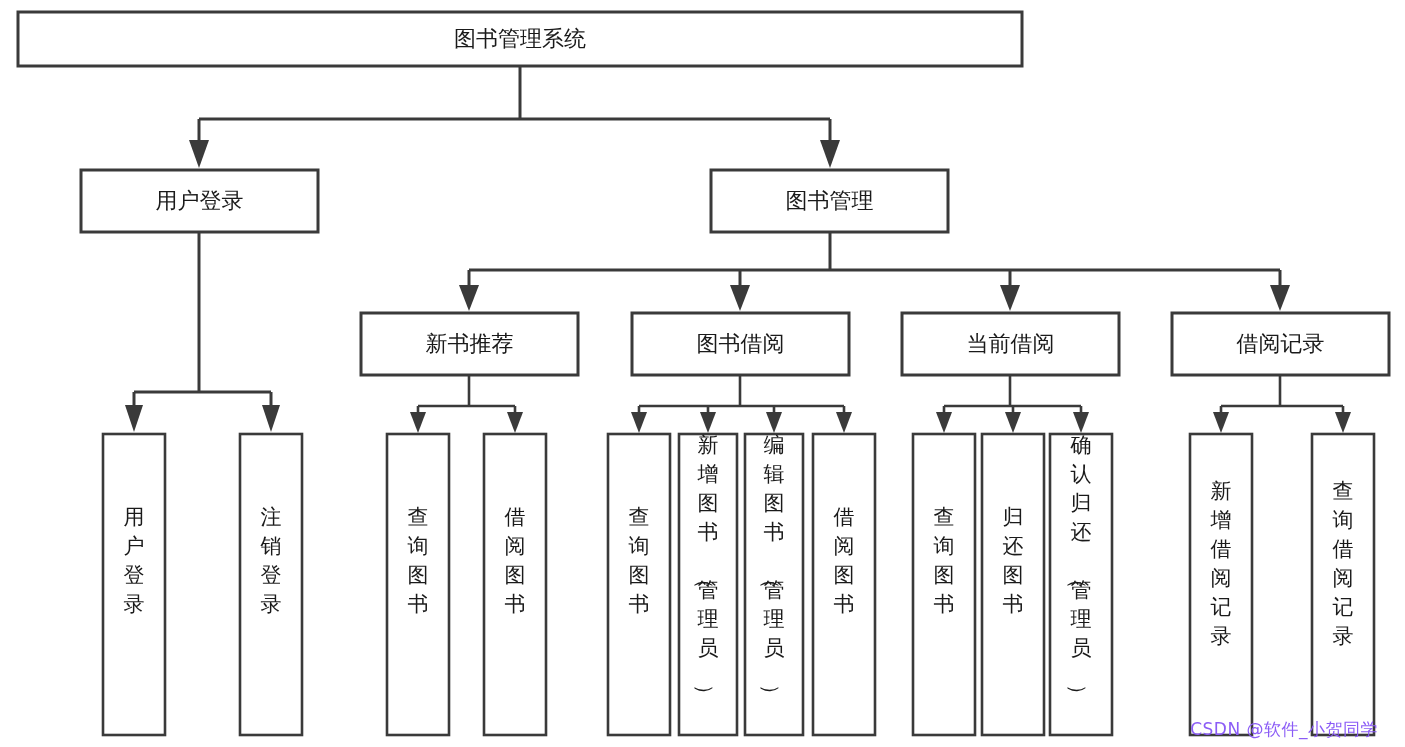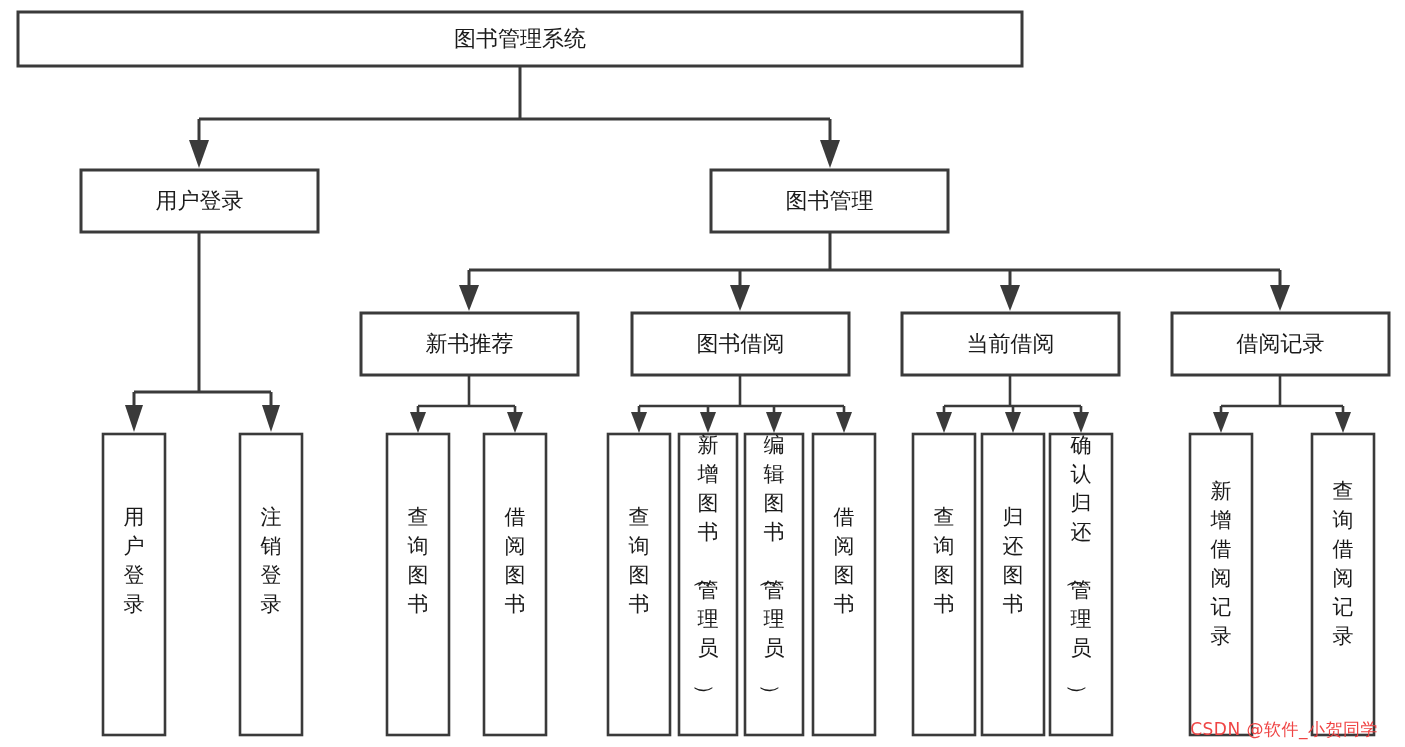--- a/index.html
+++ b/index.html
@@ -61,21 +61,21 @@
     fill: #1a1a1a;
     font-size: 21px;
     text-anchor: middle;
   }
   .watermark {
     position: absolute;
     right: 8px;
     bottom: 6px;
     font-family: "DejaVu Sans", "Liberation Sans", sans-serif;
     font-size: 17px;
-    color: #ef4444;
+    color: #8b5cf6;
     letter-spacing: 0.5px;
     white-space: nowrap;
     user-select: none;
   }
 </style>
 </head>
 <body>
 
 <div id="diagram-root">
 

